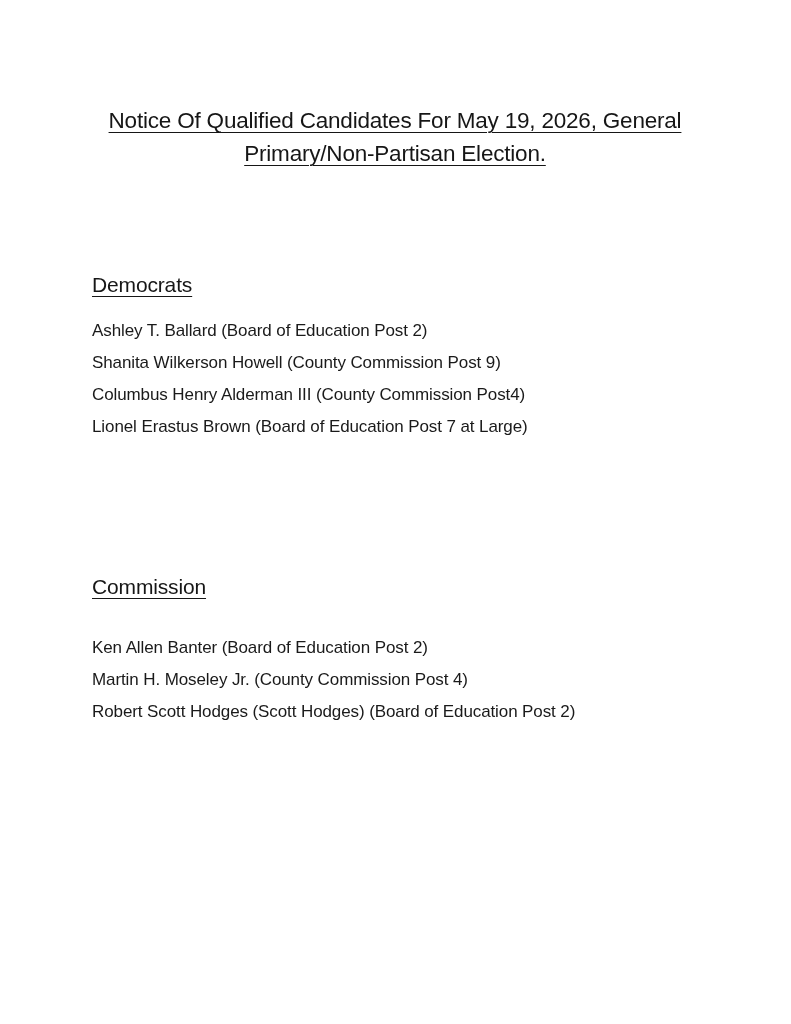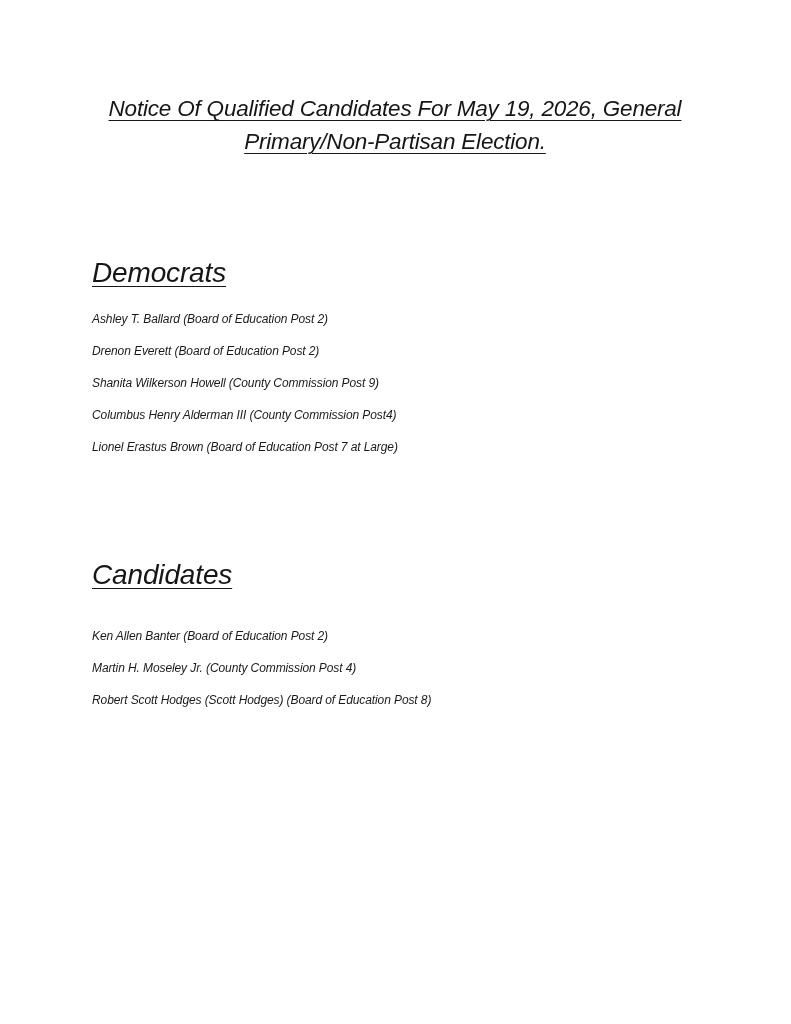--- a/index.html
+++ b/index.html
@@ -5,25 +5,24 @@
   html, body {
     margin: 0;
     padding: 0;
     background: #ffffff;
   }
   .page {
     position: relative;
     width: 791px;
     height: 812px;
     background: #ffffff;
-    margin: 4px auto;
+    margin: 16px auto;
     overflow: hidden;
     font-family: "Liberation Sans", "DejaVu Sans", sans-serif;
     color: #161616;
-    font-style: italic;
     -webkit-font-smoothing: antialiased;
   }
 
   
   .doc-title {
     position: absolute;
     left: 95px;
     top: 88px;
     width: 600px;
     text-align: center;
@@ -36,21 +35,21 @@
   .doc-title .ttl-inner {
     text-decoration: underline;
     text-decoration-thickness: 1.4px;
     text-underline-offset: 3.5px;
   }
 
   
   .section-heading {
     position: absolute;
     left: 92px;
-    font-size: 28px;
+    font-size: 21px;
     line-height: 26px;
     font-weight: 400;
     letter-spacing: -0.15px;
     margin: 0;
     white-space: nowrap;
   }
   .section-heading .hd-inner {
     text-decoration: underline;
     text-decoration-thickness: 1.4px;
     text-underline-offset: 3.5px;
@@ -64,21 +63,21 @@
     left: 92px;
     margin: 0;
     padding: 0;
     list-style: none;
     width: 660px;
   }
   #list-democrats { top: 299px; }
   #list-republicans { top: 616px; }
 
   .candidate-list li {
-    font-size: 12px;
+    font-size: 17px;
     line-height: 32px;
     font-weight: 400;
     letter-spacing: -0.1px;
     white-space: nowrap;
     color: #1a1a1a;
   }
 </style>
 </head>
 <body>
 
@@ -89,29 +88,28 @@
     <br>
     <span class="ttl-inner">Primary/Non-Partisan Election.</span>
   </h1>
 
   <h2 class="section-heading" id="heading-democrats">
     <span class="hd-inner">Democrats</span>
   </h2>
 
   <ul class="candidate-list" id="list-democrats">
     <li>Ashley T. Ballard (Board of Education Post 2)</li>
-    <li>Drenon Everett (Board of Education Post 2)</li>
     <li>Shanita Wilkerson Howell (County Commission Post 9)</li>
     <li>Columbus Henry Alderman III (County Commission Post4)</li>
     <li>Lionel Erastus Brown (Board of Education Post 7 at Large)</li>
   </ul>
 
   <h2 class="section-heading" id="heading-republicans">
-    <span class="hd-inner">Candidates</span>
+    <span class="hd-inner">Commission</span>
   </h2>
 
   <ul class="candidate-list" id="list-republicans">
     <li>Ken Allen Banter (Board of Education Post 2)</li>
     <li>Martin H. Moseley Jr. (County Commission Post 4)</li>
-    <li>Robert Scott Hodges (Scott Hodges) (Board of Education Post 8)</li>
+    <li>Robert Scott Hodges (Scott Hodges) (Board of Education Post 2)</li>
   </ul>
 
 </div>
 
 </body></html>

